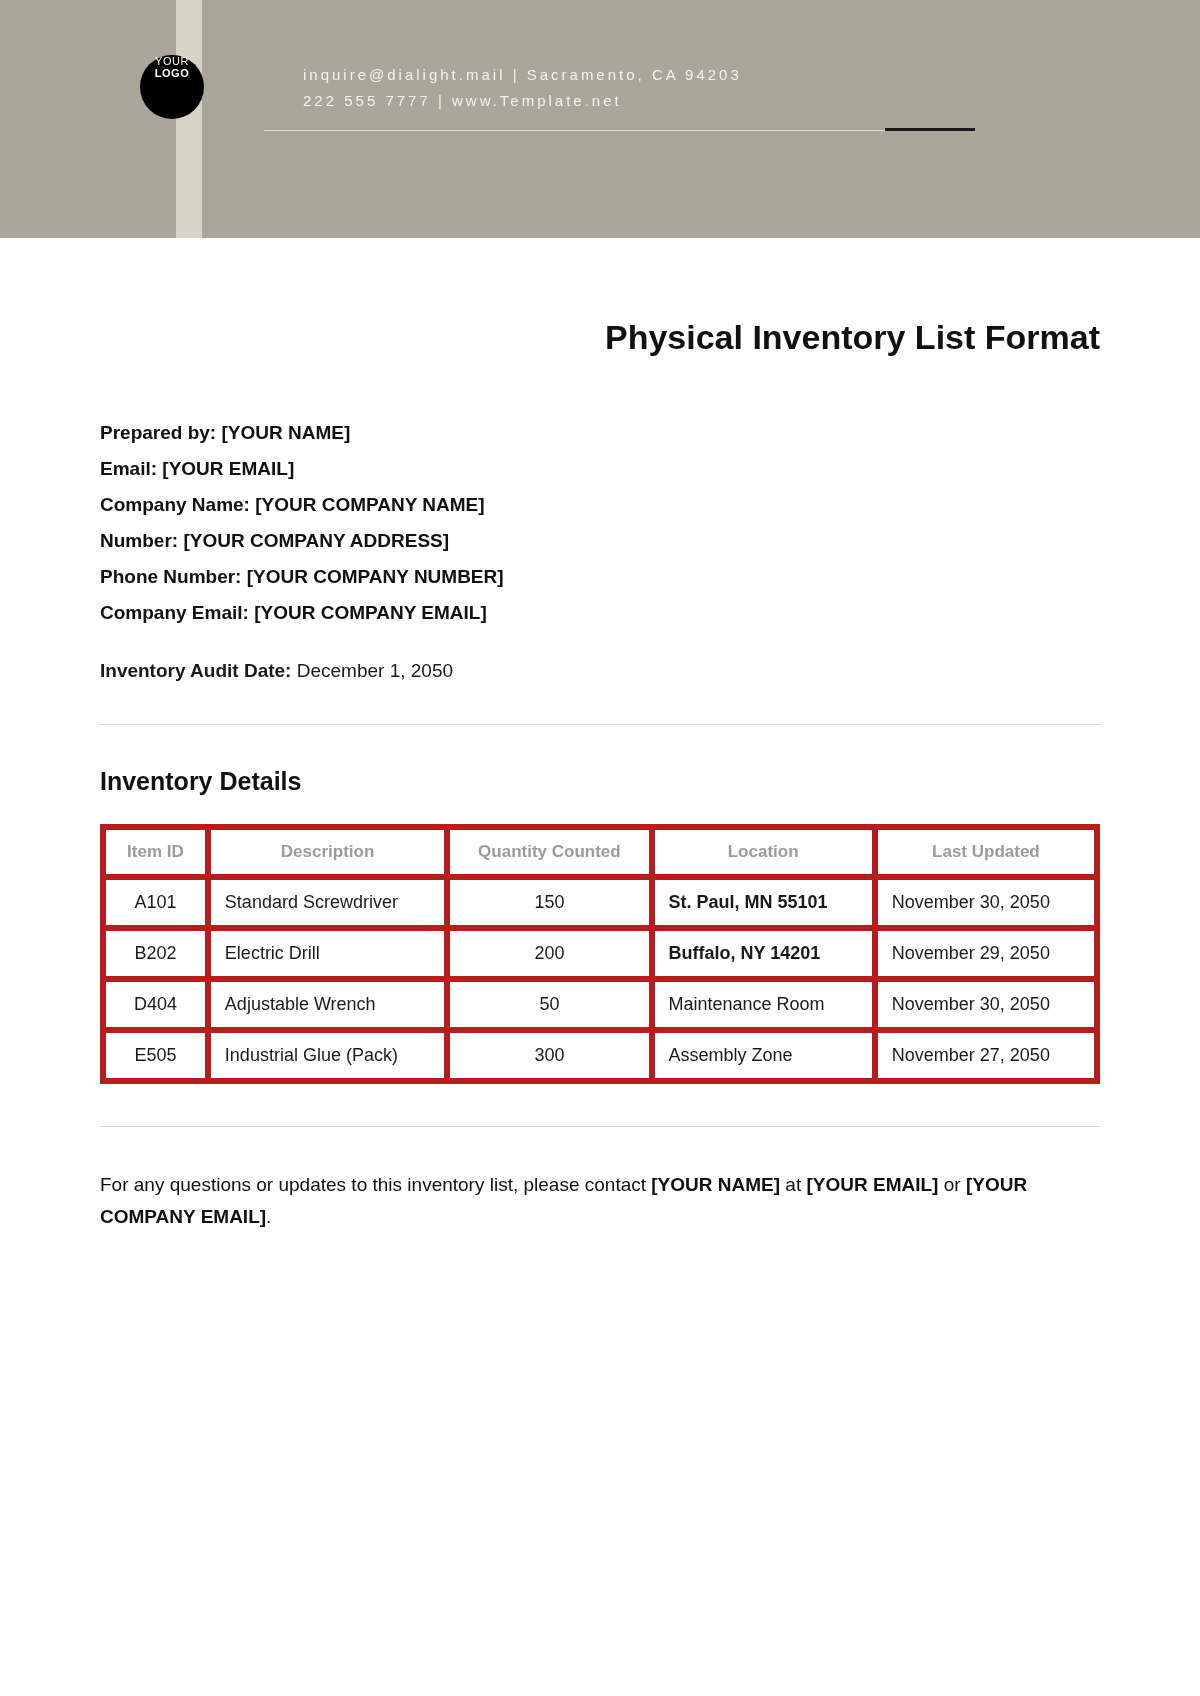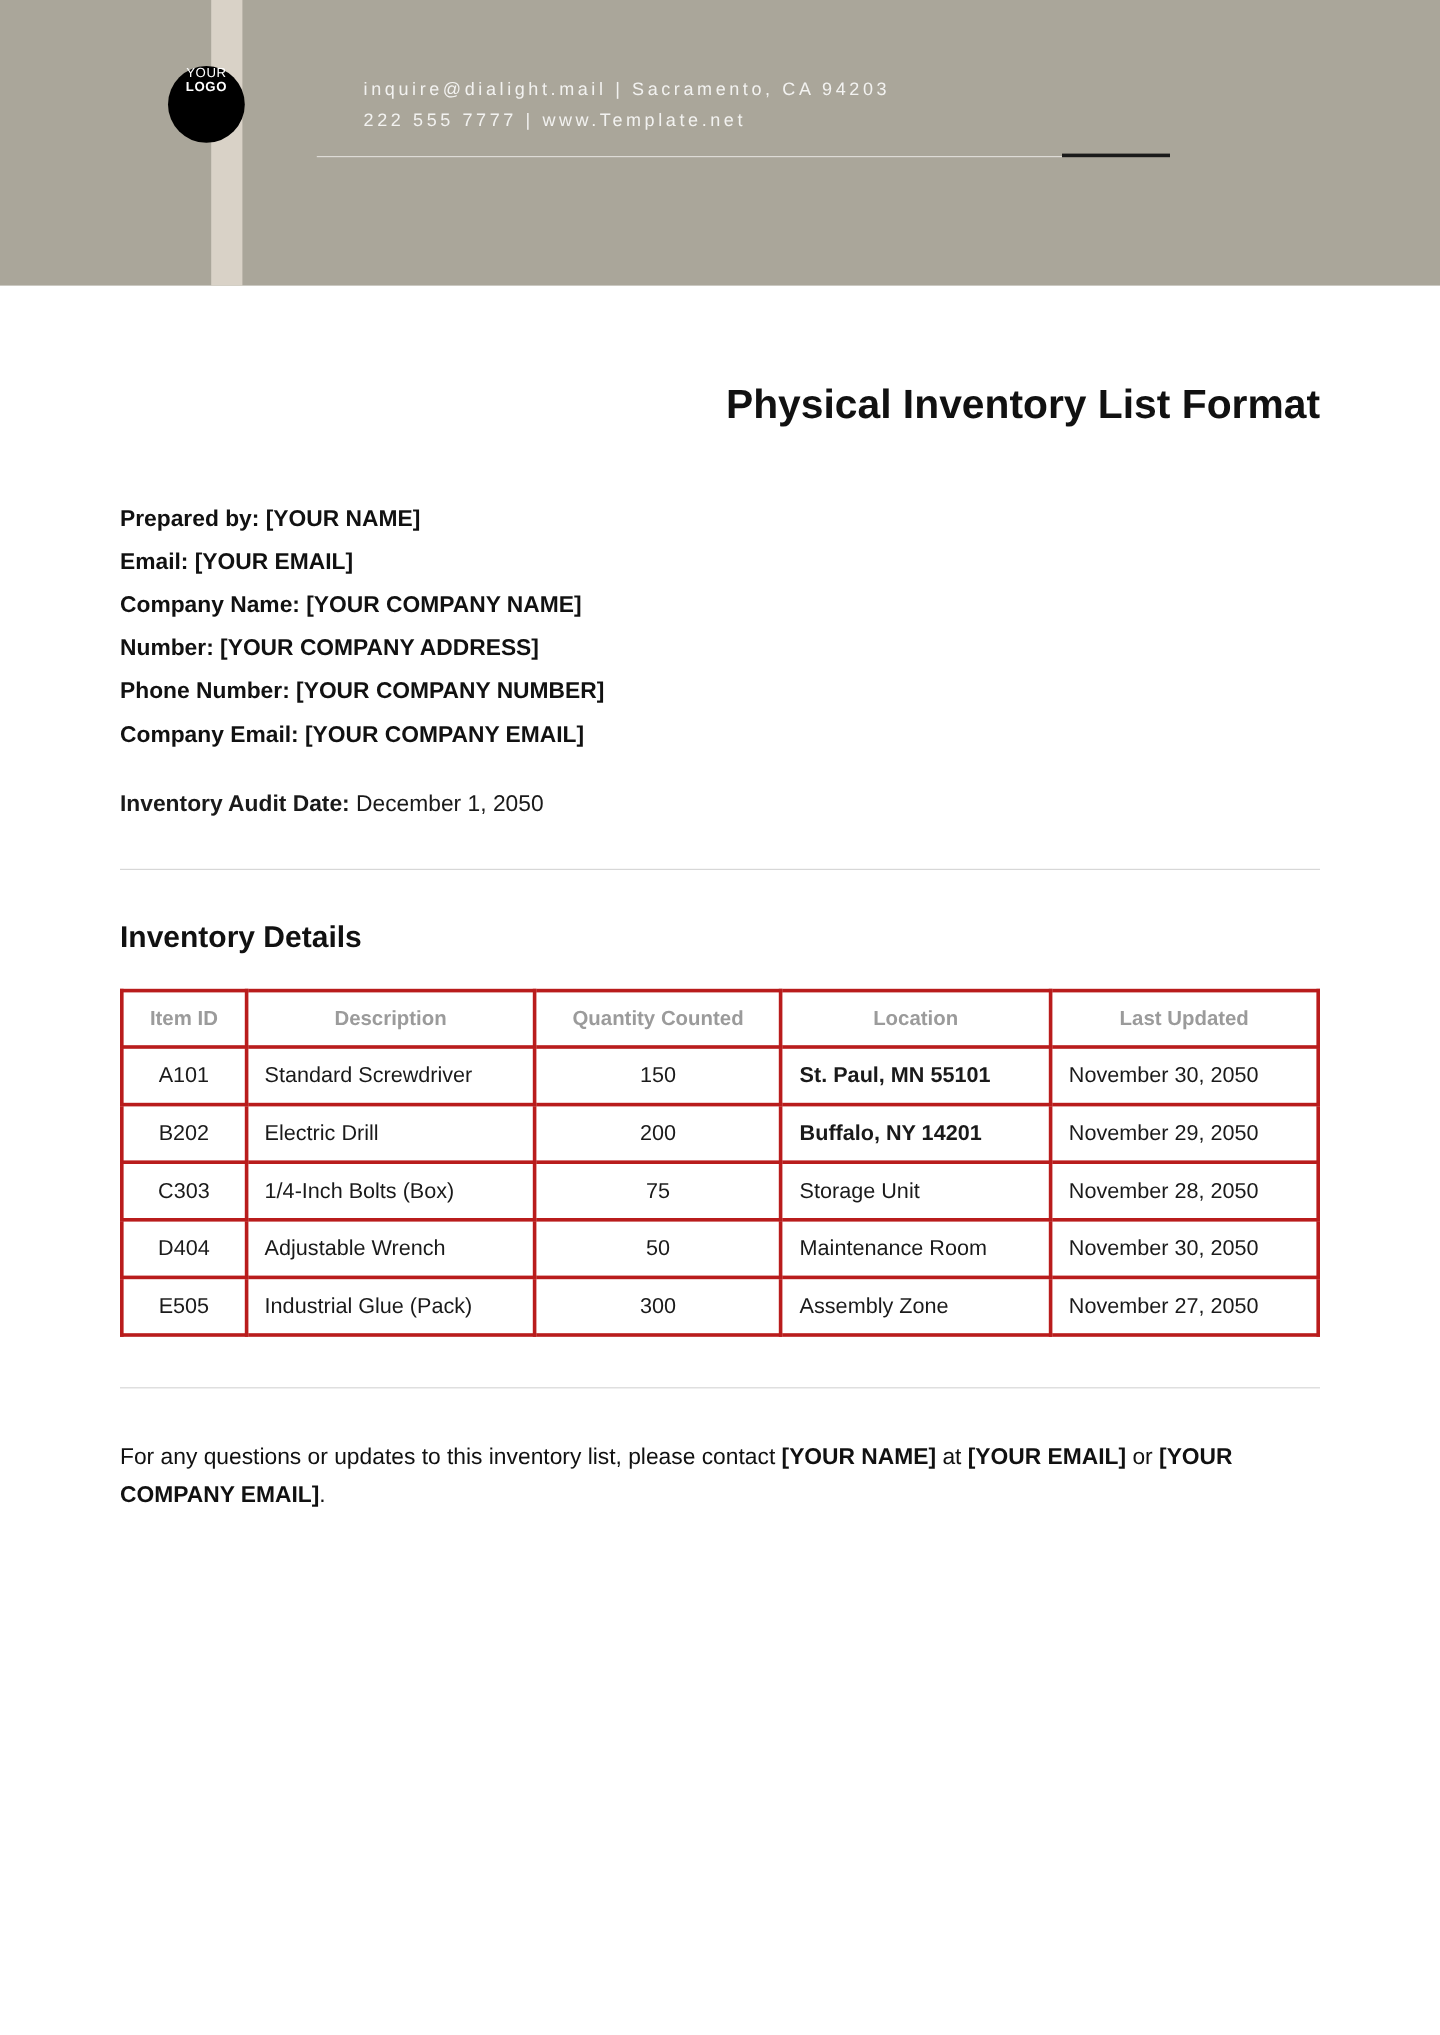--- a/index.html
+++ b/index.html
@@ -102,21 +102,21 @@
     font-weight: 700;
     color: #111;
     margin-bottom: 28px;
   }
   table.inv {
     width: 100%;
     border-collapse: collapse;
     font-size: 18px;
   }
   table.inv th, table.inv td {
-    border: 3px solid #b91c1c;
+    border: 6px solid #b91c1c;
     padding: 12px 14px;
     vertical-align: middle;
   }
   table.inv th {
     color: #9b9b9b;
     font-weight: 700;
     text-align: center;
     font-size: 17px;
   }
   table.inv td.c { text-align: center; }
@@ -186,27 +186,20 @@
           <td class="l">November 30, 2050</td>
         </tr>
         <tr>
           <td class="c">B202</td>
           <td class="l">Electric Drill</td>
           <td class="c">200</td>
           <td class="l"><span class="bold">Buffalo, NY 14201</span></td>
           <td class="l">November 29, 2050</td>
         </tr>
         <tr>
-          <td class="c">C303</td>
-          <td class="l">1/4-Inch Bolts (Box)</td>
-          <td class="c">75</td>
-          <td class="l"><span>Storage Unit</span></td>
-          <td class="l">November 28, 2050</td>
-        </tr>
-        <tr>
           <td class="c">D404</td>
           <td class="l">Adjustable Wrench</td>
           <td class="c">50</td>
           <td class="l"><span>Maintenance Room</span></td>
           <td class="l">November 30, 2050</td>
         </tr>
         <tr>
           <td class="c">E505</td>
           <td class="l">Industrial Glue (Pack)</td>
           <td class="c">300</td>

